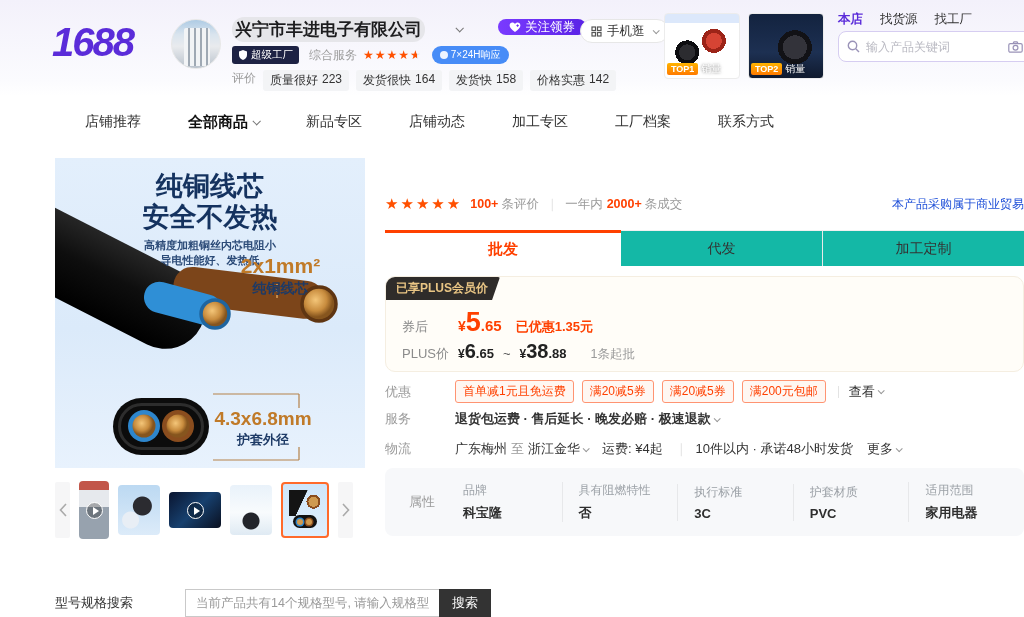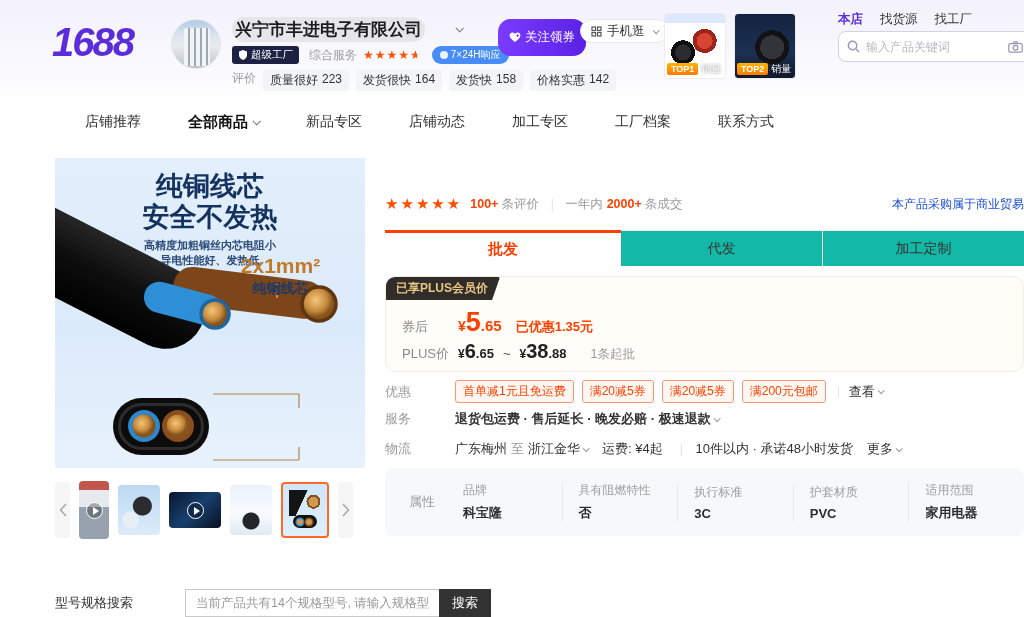--- a/index.html
+++ b/index.html
@@ -28,28 +28,28 @@
   .stars-small { color:#ff5000; font-size:12px; letter-spacing:1px; margin-left:6px; }
   .half-star-wrap { position:relative; display:inline-block; color:#e3e3e3; }
   .half-star-top { position:absolute; left:0; top:0; width:55%; overflow:hidden; color:#ff5000; }
   .resp-badge { display:inline-flex; align-items:center; gap:3px; background:#478cf7;
     color:#fff; font-size:10px; padding:2px 8px; border-radius:9px; margin-left:10px; }
   .resp-dot { width:8px; height:8px; border-radius:50%; background:#fff; opacity:.9; }
   .review-row { left:232px; top:70px; display:flex; align-items:flex-start; font-size:12px; }
   .review-label { color:#9b9b9b; margin-right:7px; }
   .review-tag { background:#f3f4f6; color:#333; padding:2px 7px; border-radius:3px;
     margin-right:7px; display:inline-flex; gap:4px; }
-  .follow-btn { left:498px; top:19px; height:37px; padding:0 11px; display:inline-flex;
+  .follow-btn { left:498px; top:19px; height:16px; padding:0 11px; display:inline-flex;
     align-items:center; gap:4px; background:linear-gradient(90deg,#7a3bff,#5a22e6);
     border-radius:13px; color:#fff; font-size:12.5px; border:none; cursor:pointer; }
   .mobile-btn { left:580px; top:19px; height:24px; padding:0 10px; display:inline-flex;
     align-items:center; gap:5px; background:#fff; border:1px solid #e7e7e7;
     border-radius:13px; color:#333; font-size:12.5px; cursor:pointer; }
   .top-cards { left:664px; top:13px; display:flex; gap:8px; }
-  .top-card { width:62px; height:66px; border-radius:4px; border:1px solid #ececec;
+  .top-card { width:76px; height:66px; border-radius:4px; border:1px solid #ececec;
     position:relative; overflow:hidden; }
   .top-card.c1 { background:
     radial-gradient(circle at 66% 42%, #d64434 0 8px, #9c2418 8px 12px, transparent 12px),
     radial-gradient(circle at 30% 60%, #2c2c30 0 8px, #0d0d10 8px 12px, transparent 12px),
     linear-gradient(180deg,#dce8fb 0 9px,#ffffff 9px); }
   .top-card.c2 { background:
     radial-gradient(circle at 62% 52%, #33333a 0 12px, #121216 12px 17px, transparent 17px),
     linear-gradient(180deg,#13233f,#1d3052 60%,#101a2e); }
   .top-card .rank-strip { position:absolute; left:2px; bottom:2px; display:flex;
     align-items:center; gap:3px; }
@@ -366,20 +366,24 @@
       <div>安全不发热</div>
     </div>
     <div class="mi-sub">
       <div>高精度加粗铜丝内芯电阻小</div>
       <div>导电性能好、发热低</div>
     </div>
     <div class="mi-spec">
       <div class="v">2x1mm²</div>
       <div class="l">纯铜线芯</div>
     </div>
+    <div class="mi-dim">
+      <div class="v">4.3x6.8mm</div>
+      <div class="l">护套外径</div>
+    </div>
   </div>
 
   <div class="abs thumb-row">
     <button class="arrow-btn">
       <svg class="ic" width="8" height="14" viewBox="0 0 8 14">
           <path d="M7 1 L1.5 7 L7 13" fill="none" stroke="#aaa" stroke-width="1.6"></path>
         </svg>
     </button>
     <div class="thumb t1">
       <div class="play-ov">

